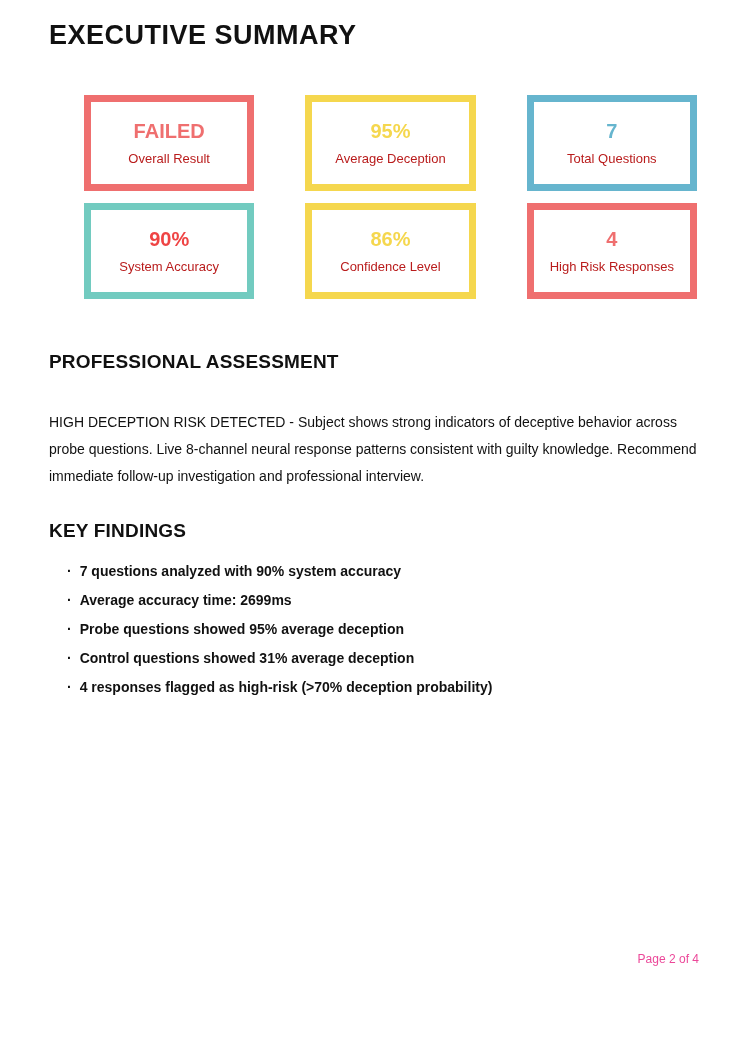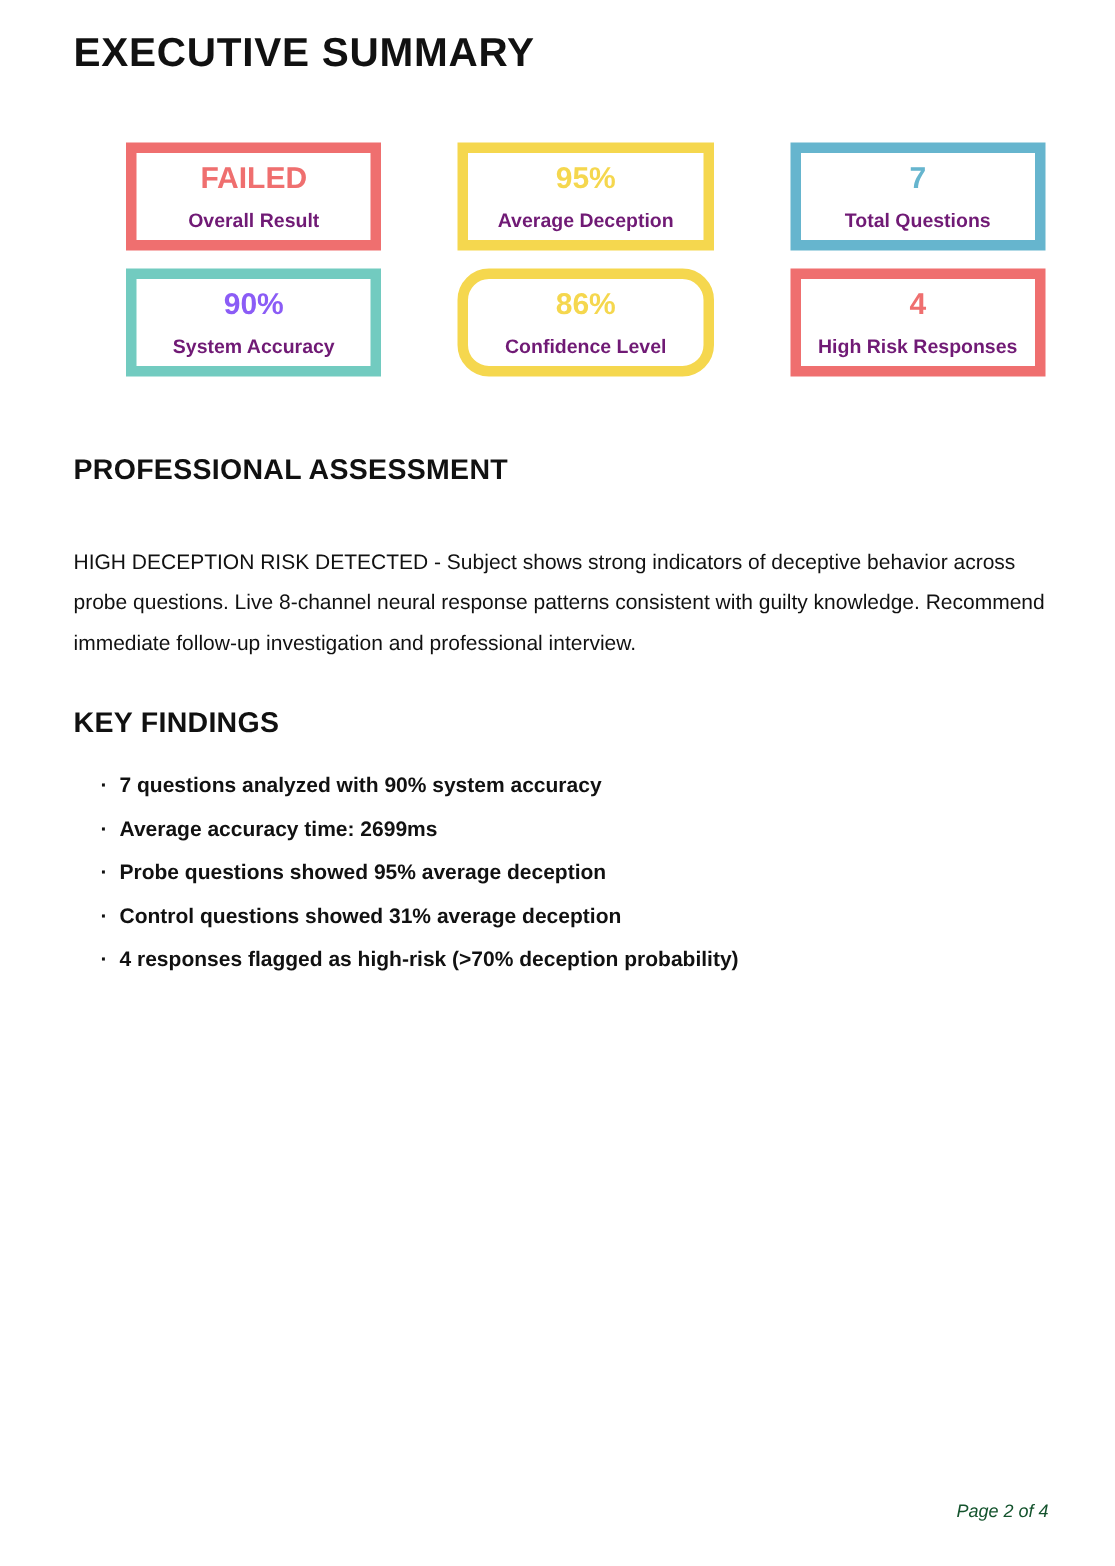--- a/index.html
+++ b/index.html
@@ -22,41 +22,41 @@
     color: #111111;
     margin-left: 2px;
   }
   .cards-grid {
     margin-top: 44px;
     display: grid;
     grid-template-columns: repeat(3, 1fr);
     gap: 12px 14px;
   }
   .stat-card {
-    height: 72px;
+    height: 96px;
     border-style: solid;
     border-width: 7px;
     background: #ffffff;
     display: flex;
     flex-direction: column;
     align-items: center;
     justify-content: center;
     text-align: center;
     margin-left: 37px;
   }
   .stat-value {
     font-size: 20px;
     font-weight: bold;
     line-height: 1.1;
   }
   .stat-label {
     margin-top: 9px;
     font-size: 13px;
-    font-weight: bold;
-    color: #701a75;
+    font-weight: normal;
+    color: #b91c1c;
   }
   .section-heading {
     font-size: 19px;
     font-weight: bold;
     letter-spacing: 0.2px;
     color: #111111;
     margin-left: 2px;
   }
   .assessment-heading { margin-top: 52px; }
   .assessment-body {
@@ -83,24 +83,23 @@
     align-items: baseline;
   }
   .bullet-dot {
     font-weight: bold;
     margin-right: 8px;
     font-size: 14px;
   }
   .page-footer {
     position: absolute;
     right: 44px;
-    top: 1000px;
+    top: 952px;
     font-size: 12px;
-    color: #14532d;
-    font-style: italic;
+    color: #ec4899;
   }
 </style>
 </head>
 <body>
 
 <div class="page">
 
   <h1 class="page-title">EXECUTIVE SUMMARY</h1>
 
   <div class="cards-grid">
@@ -114,25 +113,25 @@
       <div class="stat-value" style="color: rgb(245, 215, 78);">95%</div>
       <div class="stat-label">Average Deception</div>
     </div>
 
     <div class="stat-card" style="border-color: rgb(102, 181, 206);">
       <div class="stat-value" style="color: rgb(102, 181, 206);">7</div>
       <div class="stat-label">Total Questions</div>
     </div>
 
     <div class="stat-card" style="border-color: rgb(114, 203, 192);">
-      <div class="stat-value" style="color: #8b5cf6;">90%</div>
+      <div class="stat-value" style="color: #ef4444;">90%</div>
       <div class="stat-label">System Accuracy</div>
     </div>
 
-    <div class="stat-card" style="border-color: rgb(245, 215, 78); border-radius: 21px;">
+    <div class="stat-card" style="border-color: rgb(245, 215, 78);">
       <div class="stat-value" style="color: rgb(245, 215, 78);">86%</div>
       <div class="stat-label">Confidence Level</div>
     </div>
 
     <div class="stat-card" style="border-color: rgb(239, 111, 111);">
       <div class="stat-value" style="color: rgb(239, 111, 111);">4</div>
       <div class="stat-label">High Risk Responses</div>
     </div>
 
   </div>

